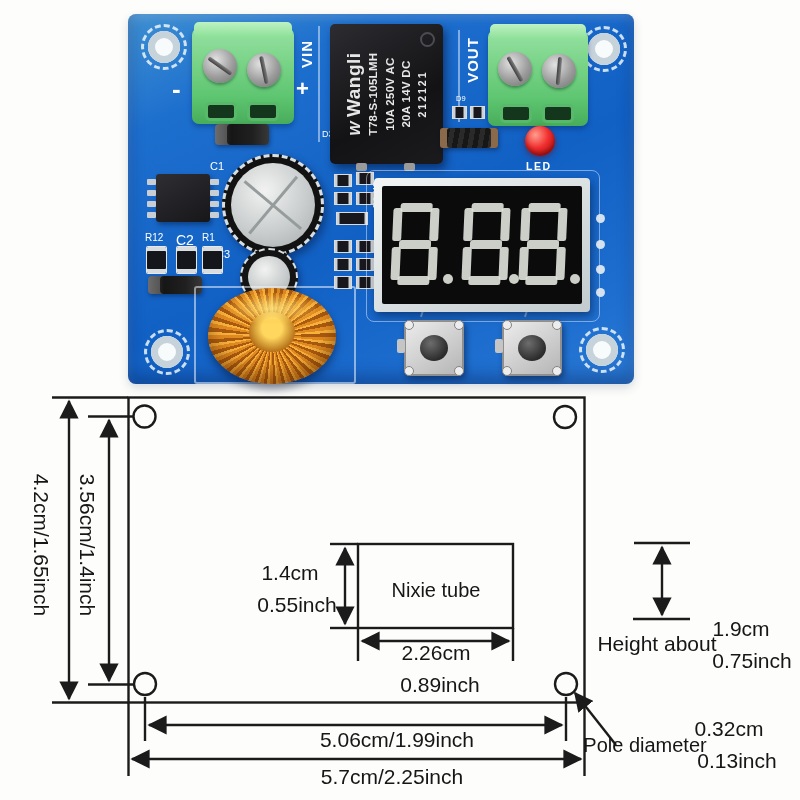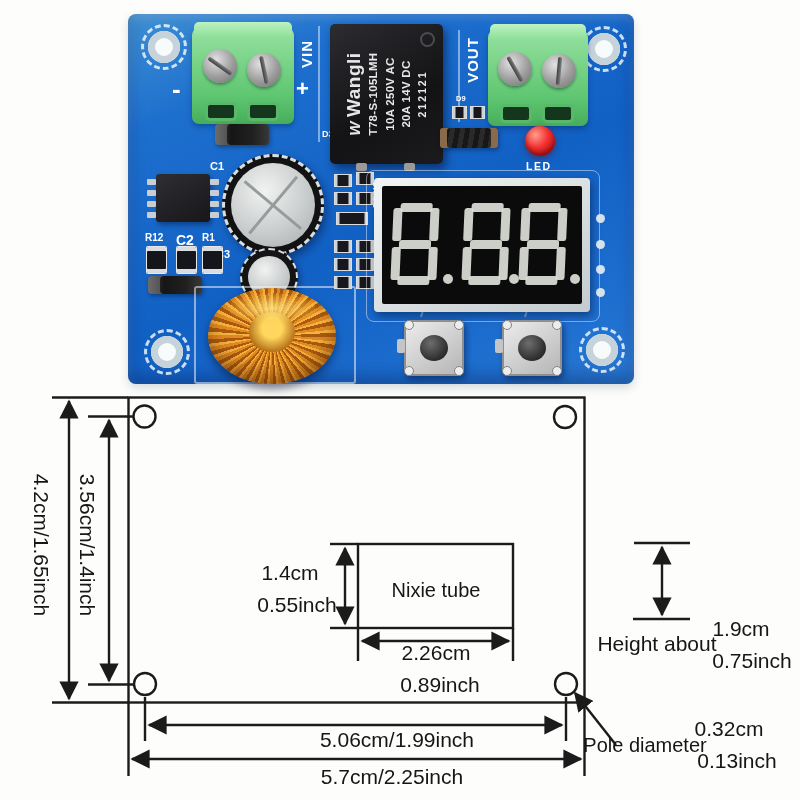--- a/index.html
+++ b/index.html
@@ -40,21 +40,21 @@
   .ic{position:absolute;left:28px;top:160px;width:54px;height:48px;border-radius:3px;
         background:linear-gradient(150deg,#2e2e33,#17171a);box-shadow:2px 3px 5px rgba(0,10,40,.4);}
   .ic-pin{position:absolute;width:9px;height:6px;background:#c9ced2;border-radius:1px;}
   .capbig{position:absolute;left:94px;top:140px;width:96px;height:96px;border-radius:50%;background:#121212;
         border:3px dashed #d9dee1;box-shadow:3px 4px 8px rgba(0,10,40,.4);}
   .capbig::before,.capsm::before{content:"";position:absolute;inset:6px;border-radius:50%;
         background:radial-gradient(circle at 40% 33%,#f2f2f2,#c9cdcd 55%,#a6aaaa);}
   .cx{position:absolute;left:50%;top:50%;height:2.5px;background:#969c9c;transform-origin:center;}
   .capsm{position:absolute;left:112px;top:234px;width:54px;height:54px;border-radius:50%;background:#141414;
         border:2px dashed #d9dee1;box-shadow:2px 3px 6px rgba(0,10,40,.4);}
-  .ref{position:absolute;color:#fff;font-size:11px;font-weight:700;text-align:center;}
+  .ref{position:absolute;color:#fff;font-size:11px;font-weight:400;text-align:center;}
   .smd{position:absolute;width:19px;height:26px;background:#15151c;border:1.5px solid rgba(255,255,255,.9);border-radius:2px;
         box-shadow:inset 0 4px 0 #d8dde2, inset 0 -4px 0 #d8dde2;}
   .dio{position:absolute;background:linear-gradient(90deg,#424242,#161616 30%,#202020 70%,#383838);border-radius:4px;
         box-shadow:inset 12px 0 0 rgba(205,205,205,.3), 1px 2px 4px rgba(0,10,40,.4);}
   .dio3{position:absolute;left:312px;top:114px;width:58px;height:20px;border-radius:3px;
         background:repeating-linear-gradient(100deg,#2a2a2a 0 5px,#171717 5px 10px);
         box-shadow:inset 7px 0 0 #8a6a4a, inset -7px 0 0 #8a6a4a, 1px 2px 4px rgba(0,10,40,.4);}
   .silkbox{position:absolute;left:66px;top:272px;width:158px;height:94px;border:2px solid rgba(255,255,255,.5);border-radius:3px;}
   .toroid{position:absolute;left:80px;top:274px;width:128px;height:96px;border-radius:50%;
         background:repeating-conic-gradient(from 10deg,#a85a10 0deg 4deg,#e08a20 4deg 8deg,#f7b13c 8deg 11deg);

